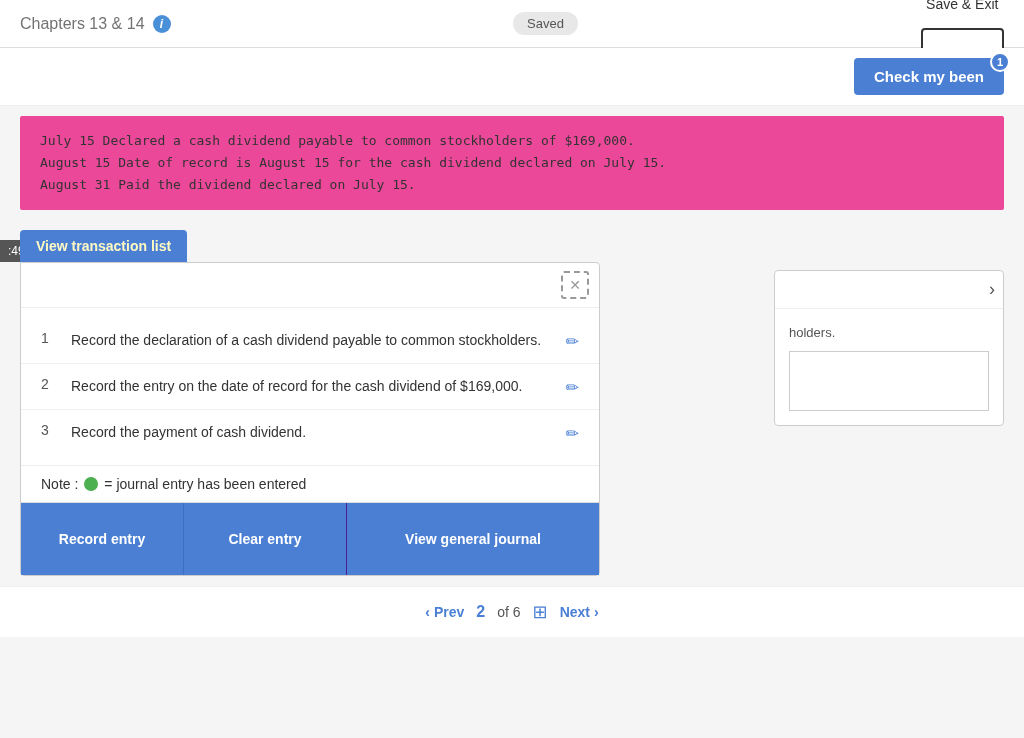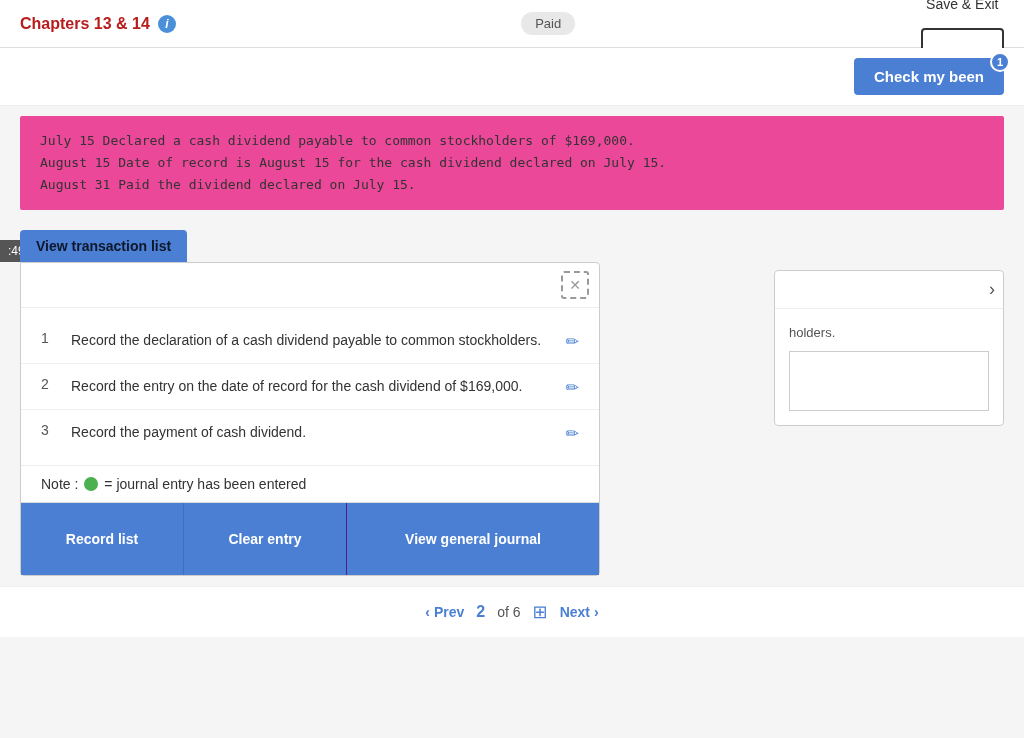--- a/index.html
+++ b/index.html
@@ -9,21 +9,21 @@
     .header {
       display: flex;
       align-items: center;
       justify-content: space-between;
       padding: 10px 20px;
       background: #fff;
       border-bottom: 1px solid #ddd;
       height: 48px;
     }
     .header-left { display: flex; align-items: center; gap: 8px; }
-    .header-title { font-size: 16px; font-weight: bold; color: #b91c1c; }
+    .header-title { font-size: 16px; font-weight: normal; color: #737373; }
     .info-icon {
       width: 18px; height: 18px; border-radius: 50%; background: #4a90d9;
       color: #fff; font-size: 12px; display: inline-flex; align-items: center;
       justify-content: center; font-style: italic; font-weight: bold;
     }
     .saved-badge {
       background: #e8e8e8; border-radius: 12px; padding: 4px 14px;
       font-size: 13px; color: #555;
     }
     .header-right { display: flex; align-items: center; gap: 16px; flex-direction: column; }
@@ -61,21 +61,21 @@
       font-family: monospace; font-size: 13px; line-height: 1.7; border-radius: 2px;
     }
 
     
     .main-content {
       padding: 10px 20px; position: relative;
     }
 
     
     .btn-view-trans {
-      background: #4a7fd4; color: #0f172a; border: none; border-radius: 4px 4px 0 0;
+      background: #4a7fd4; color: #fef9c3; border: none; border-radius: 4px 4px 0 0;
       padding: 8px 16px; font-size: 14px; font-weight: bold; cursor: pointer;
       margin-bottom: 0;
     }
 
     
     .transaction-popup {
       background: #fff; border: 1px solid #ccc; border-radius: 0 4px 4px 4px;
       width: 580px; position: relative; z-index: 10;
     }
     .popup-header {
@@ -182,21 +182,21 @@
     }
   </style>
 </head>
 <body>
 
 <div class="header">
   <div class="header-left">
     <span class="header-title">Chapters 13 &amp; 14</span>
     <span class="info-icon">i</span>
   </div>
-  <div class="saved-badge">Paid</div>
+  <div class="saved-badge">Saved</div>
   <div class="header-right">
     <a class="header-link">Help</a>
     <button class="btn-save-exit">Save &amp; Exit</button>
     <button class="btn-submit">Submit</button>
   </div>
 </div>
 
 <div class="check-bar">
   <button class="btn-check">
     <span>Check my been</span>
@@ -246,21 +246,21 @@
       </div>
     </div>
 
     <div class="note-bar">
       <span>Note :</span>
       <span class="green-dot"></span>
       <span>= journal entry has been entered</span>
     </div>
 
     <div class="action-buttons">
-      <button class="btn-record">Record list</button>
+      <button class="btn-record">Record entry</button>
       <button class="btn-clear">Clear entry</button>
       <button class="btn-view-journal">View general journal</button>
     </div>
   </div>
 
   
   <div class="right-panel">
     <div class="panel-nav">
       <button class="panel-arrow">›</button>
     </div>

